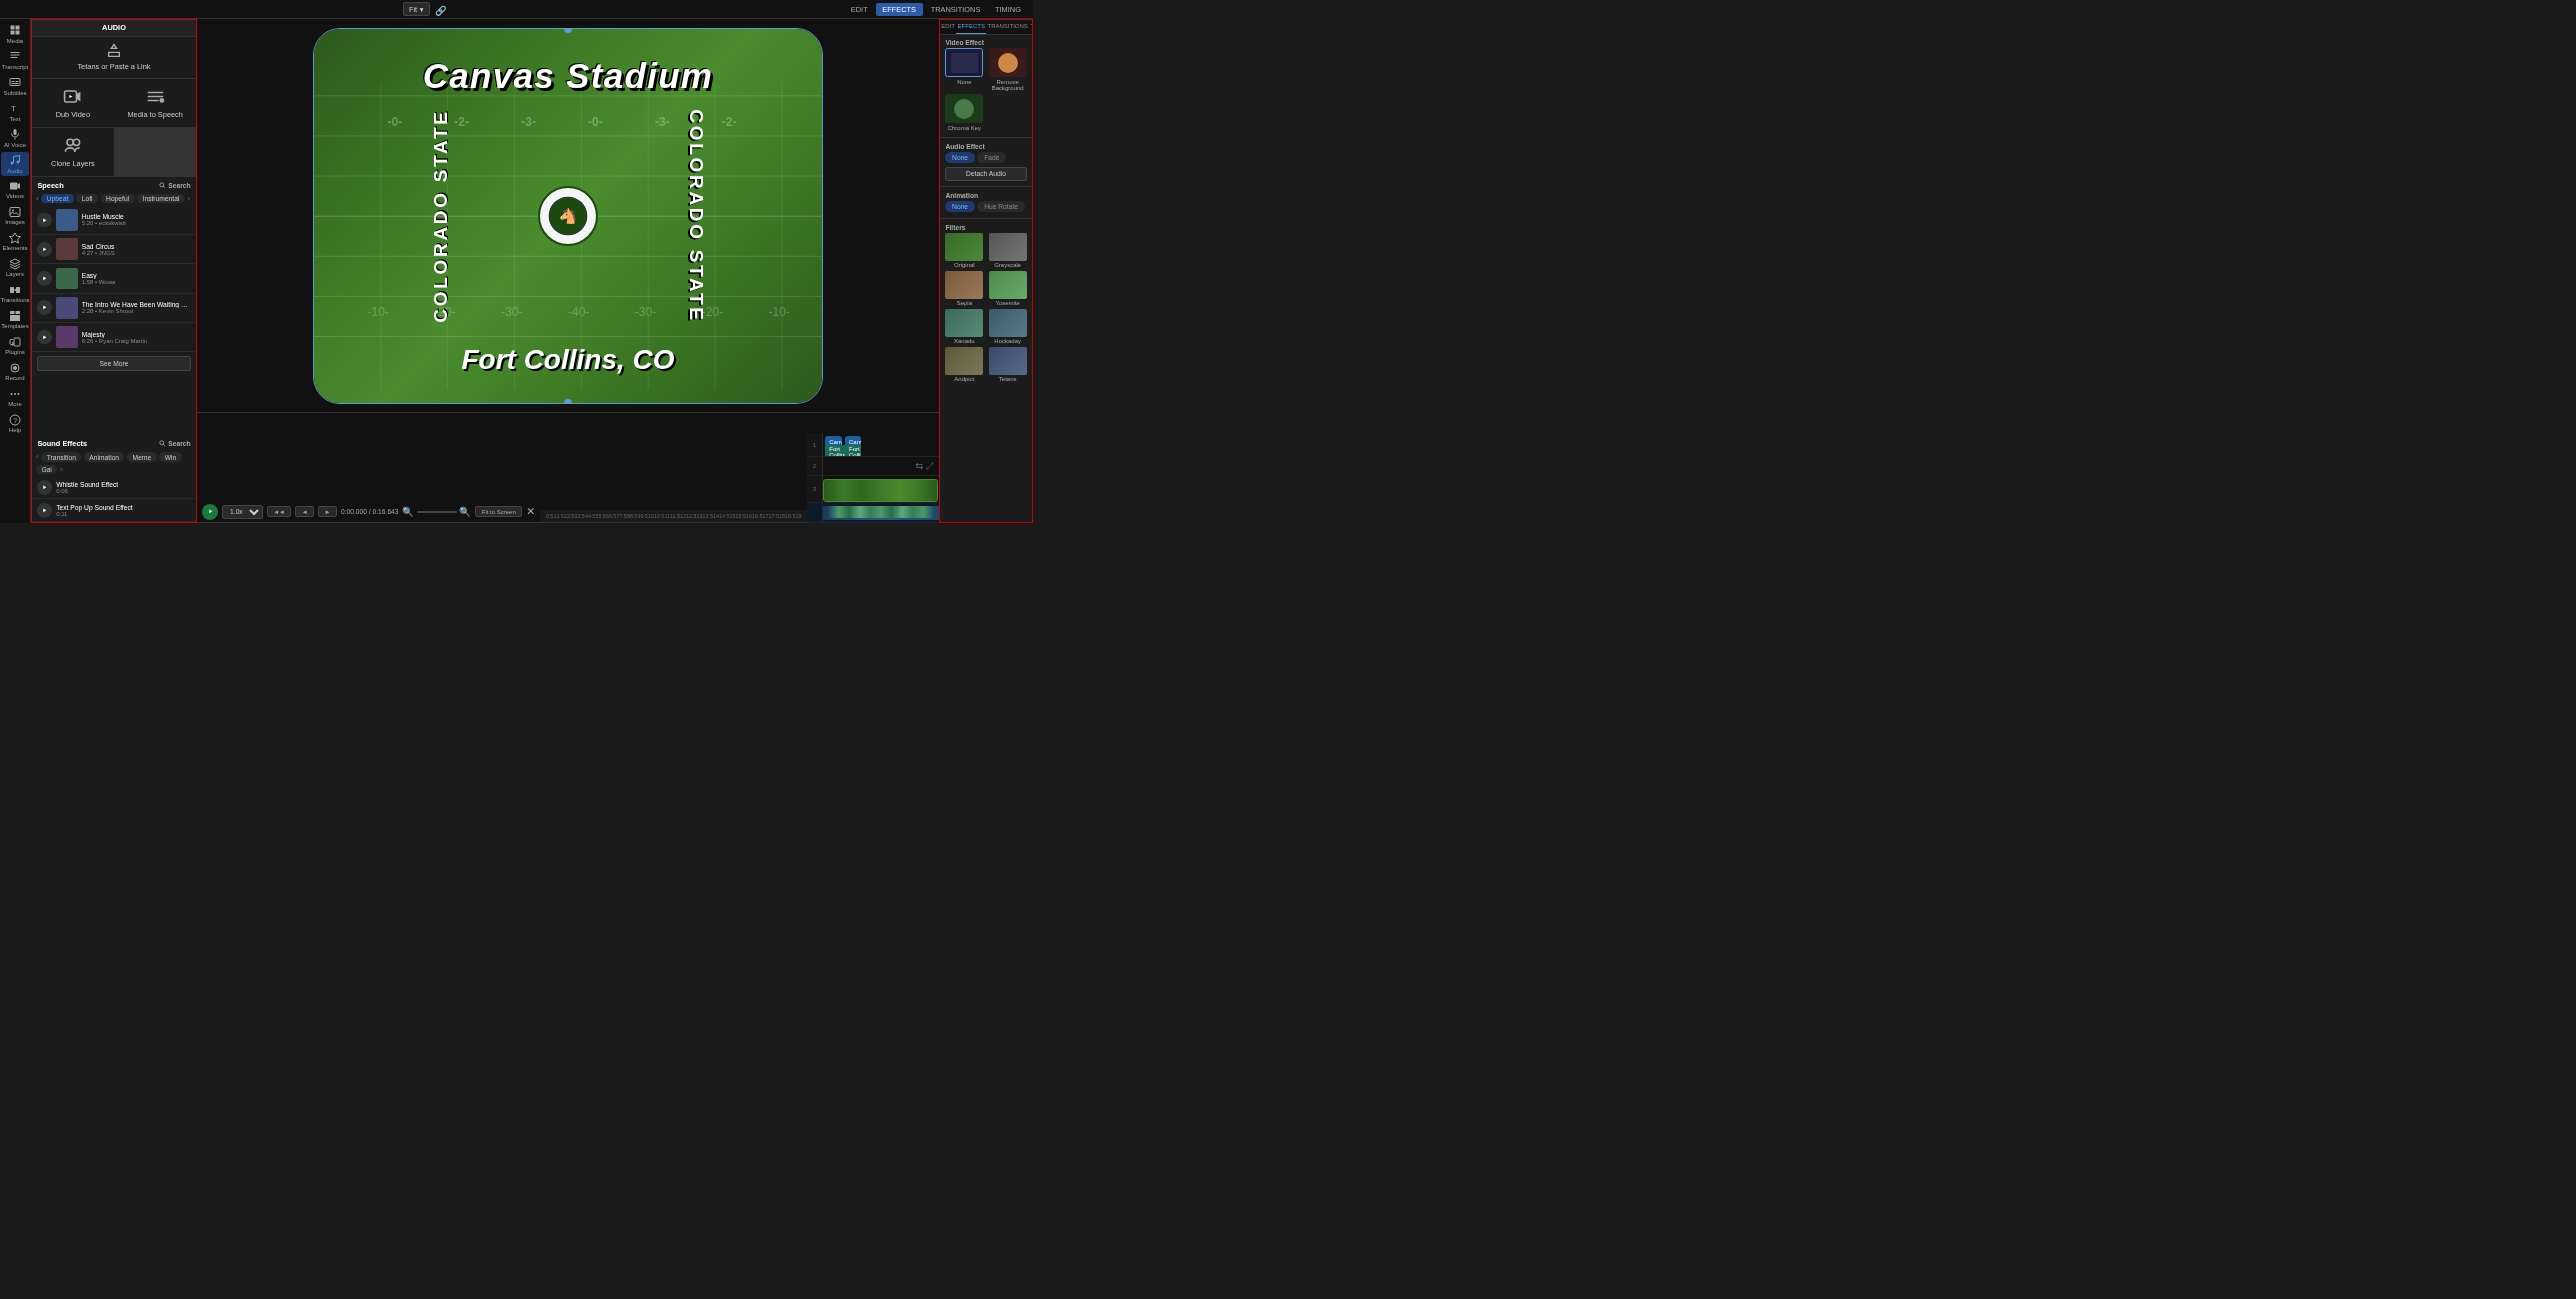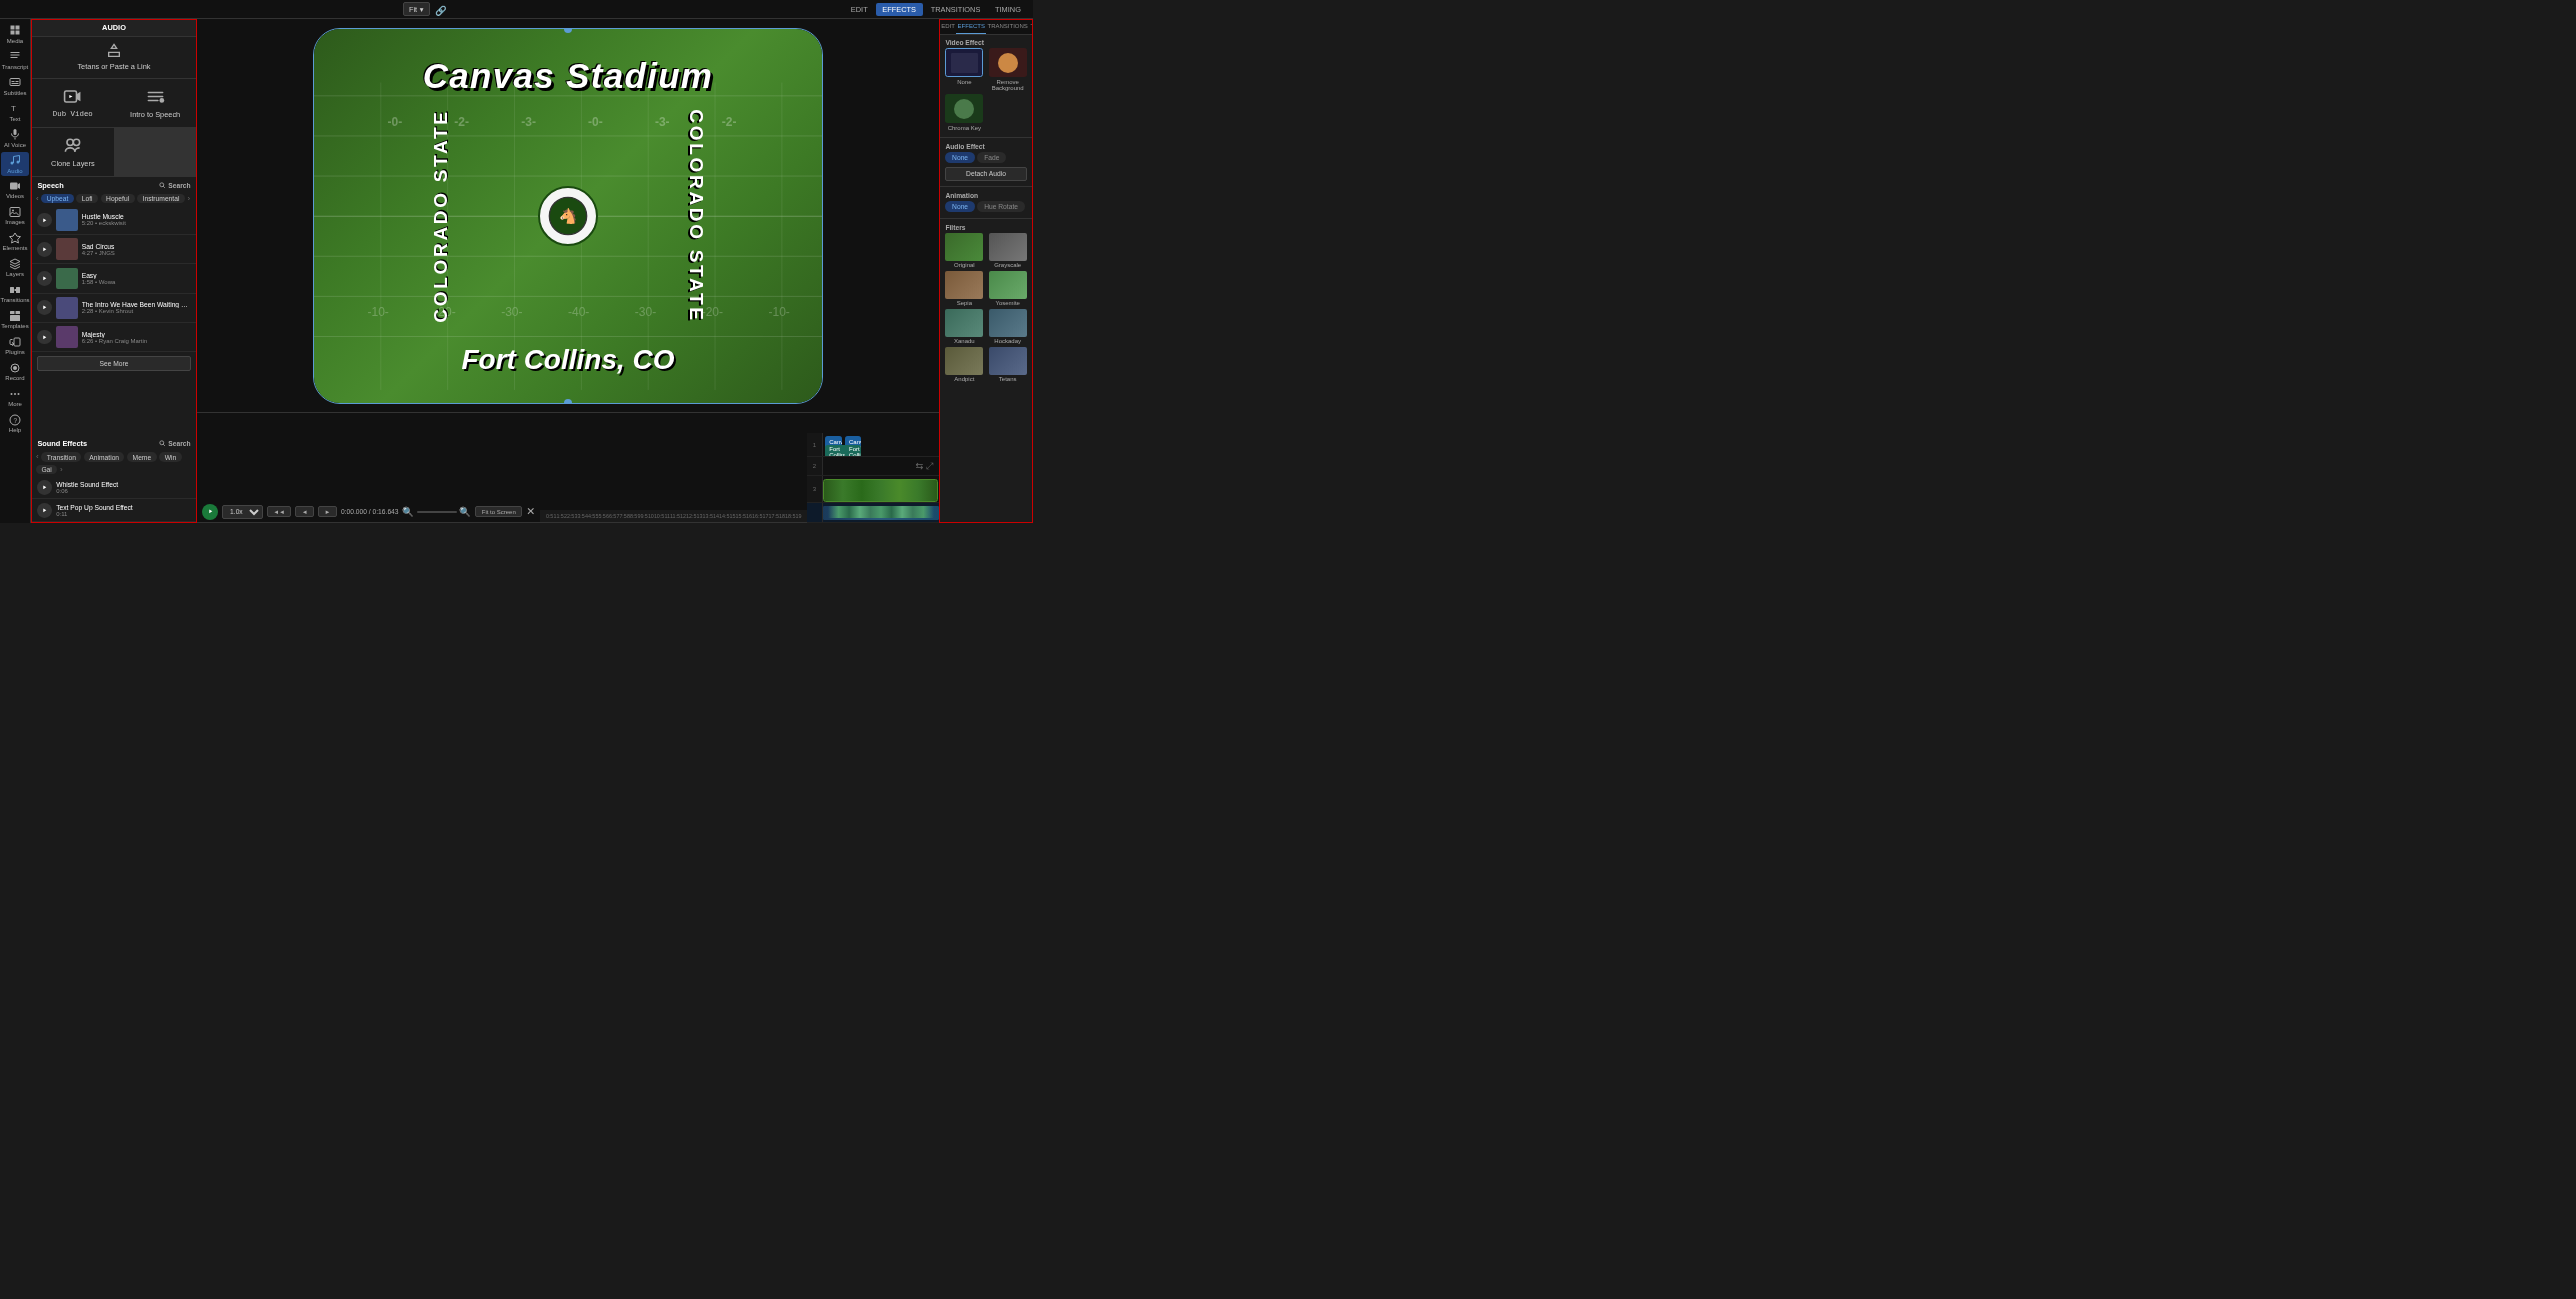--- a/index.html
+++ b/index.html
@@ -781,34 +781,34 @@
     <div class="audio-tool-upload">
       <svg viewBox="0 0 24 24" fill="#aaa">
           <path d="M12 2l4 6H8l4-6zM4 14h16v6H4z" fill="none" stroke="#aaa" stroke-width="2"></path>
           <path d="M12 8v8"></path>
         </svg>
       <span>Tetans or Paste a Link</span>
     </div>
 
     <div class="audio-tools">
 
-      <div class="audio-tool" style="position:relative;font-family:Liberation Mono, monospace;">
+      <div class="audio-tool" style="position:relative;">
         <svg viewBox="0 0 24 24" width="19" height="19">
           <rect x="2" y="5" width="15" height="14" rx="2" fill="none" stroke="#aaa" stroke-width="2"></rect>
           <path d="M17 9l5-3v12l-5-3V9z" fill="#aaa"></path>
           <path d="M8 10l4 2-4 2z" fill="#fff"></path>
         </svg>
         <span>Dub Video</span>
       </div>
       <div class="audio-tool">
         <svg viewBox="0 0 24 24" width="19" height="19">
           <path d="M3 7h18M3 12h18M3 17h12" fill="none" stroke="#aaa" stroke-width="2" stroke-linecap="round"></path>
           <circle cx="20" cy="17" r="3" fill="#aaa"></circle>
         </svg>
-        <span>Intro to Speech</span>
+        <span>Media to Speech</span>
       </div>
       <div class="audio-tool">
         <svg viewBox="0 0 24 24" width="19" height="19">
           <circle cx="9" cy="8" r="4" fill="none" stroke="#aaa" stroke-width="2"></circle>
           <path d="M3 20c0-3 2.7-5 6-5s6 2 6 5" fill="none" stroke="#aaa" stroke-width="2"></path>
           <circle cx="17" cy="8" r="4" fill="none" stroke="#aaa" stroke-width="2"></circle>
           <path d="M15 20c0-3 2.7-5 6-5" fill="none" stroke="#aaa" stroke-width="2"></path>
         </svg>
         <span>Clone Layers</span>
       </div>

